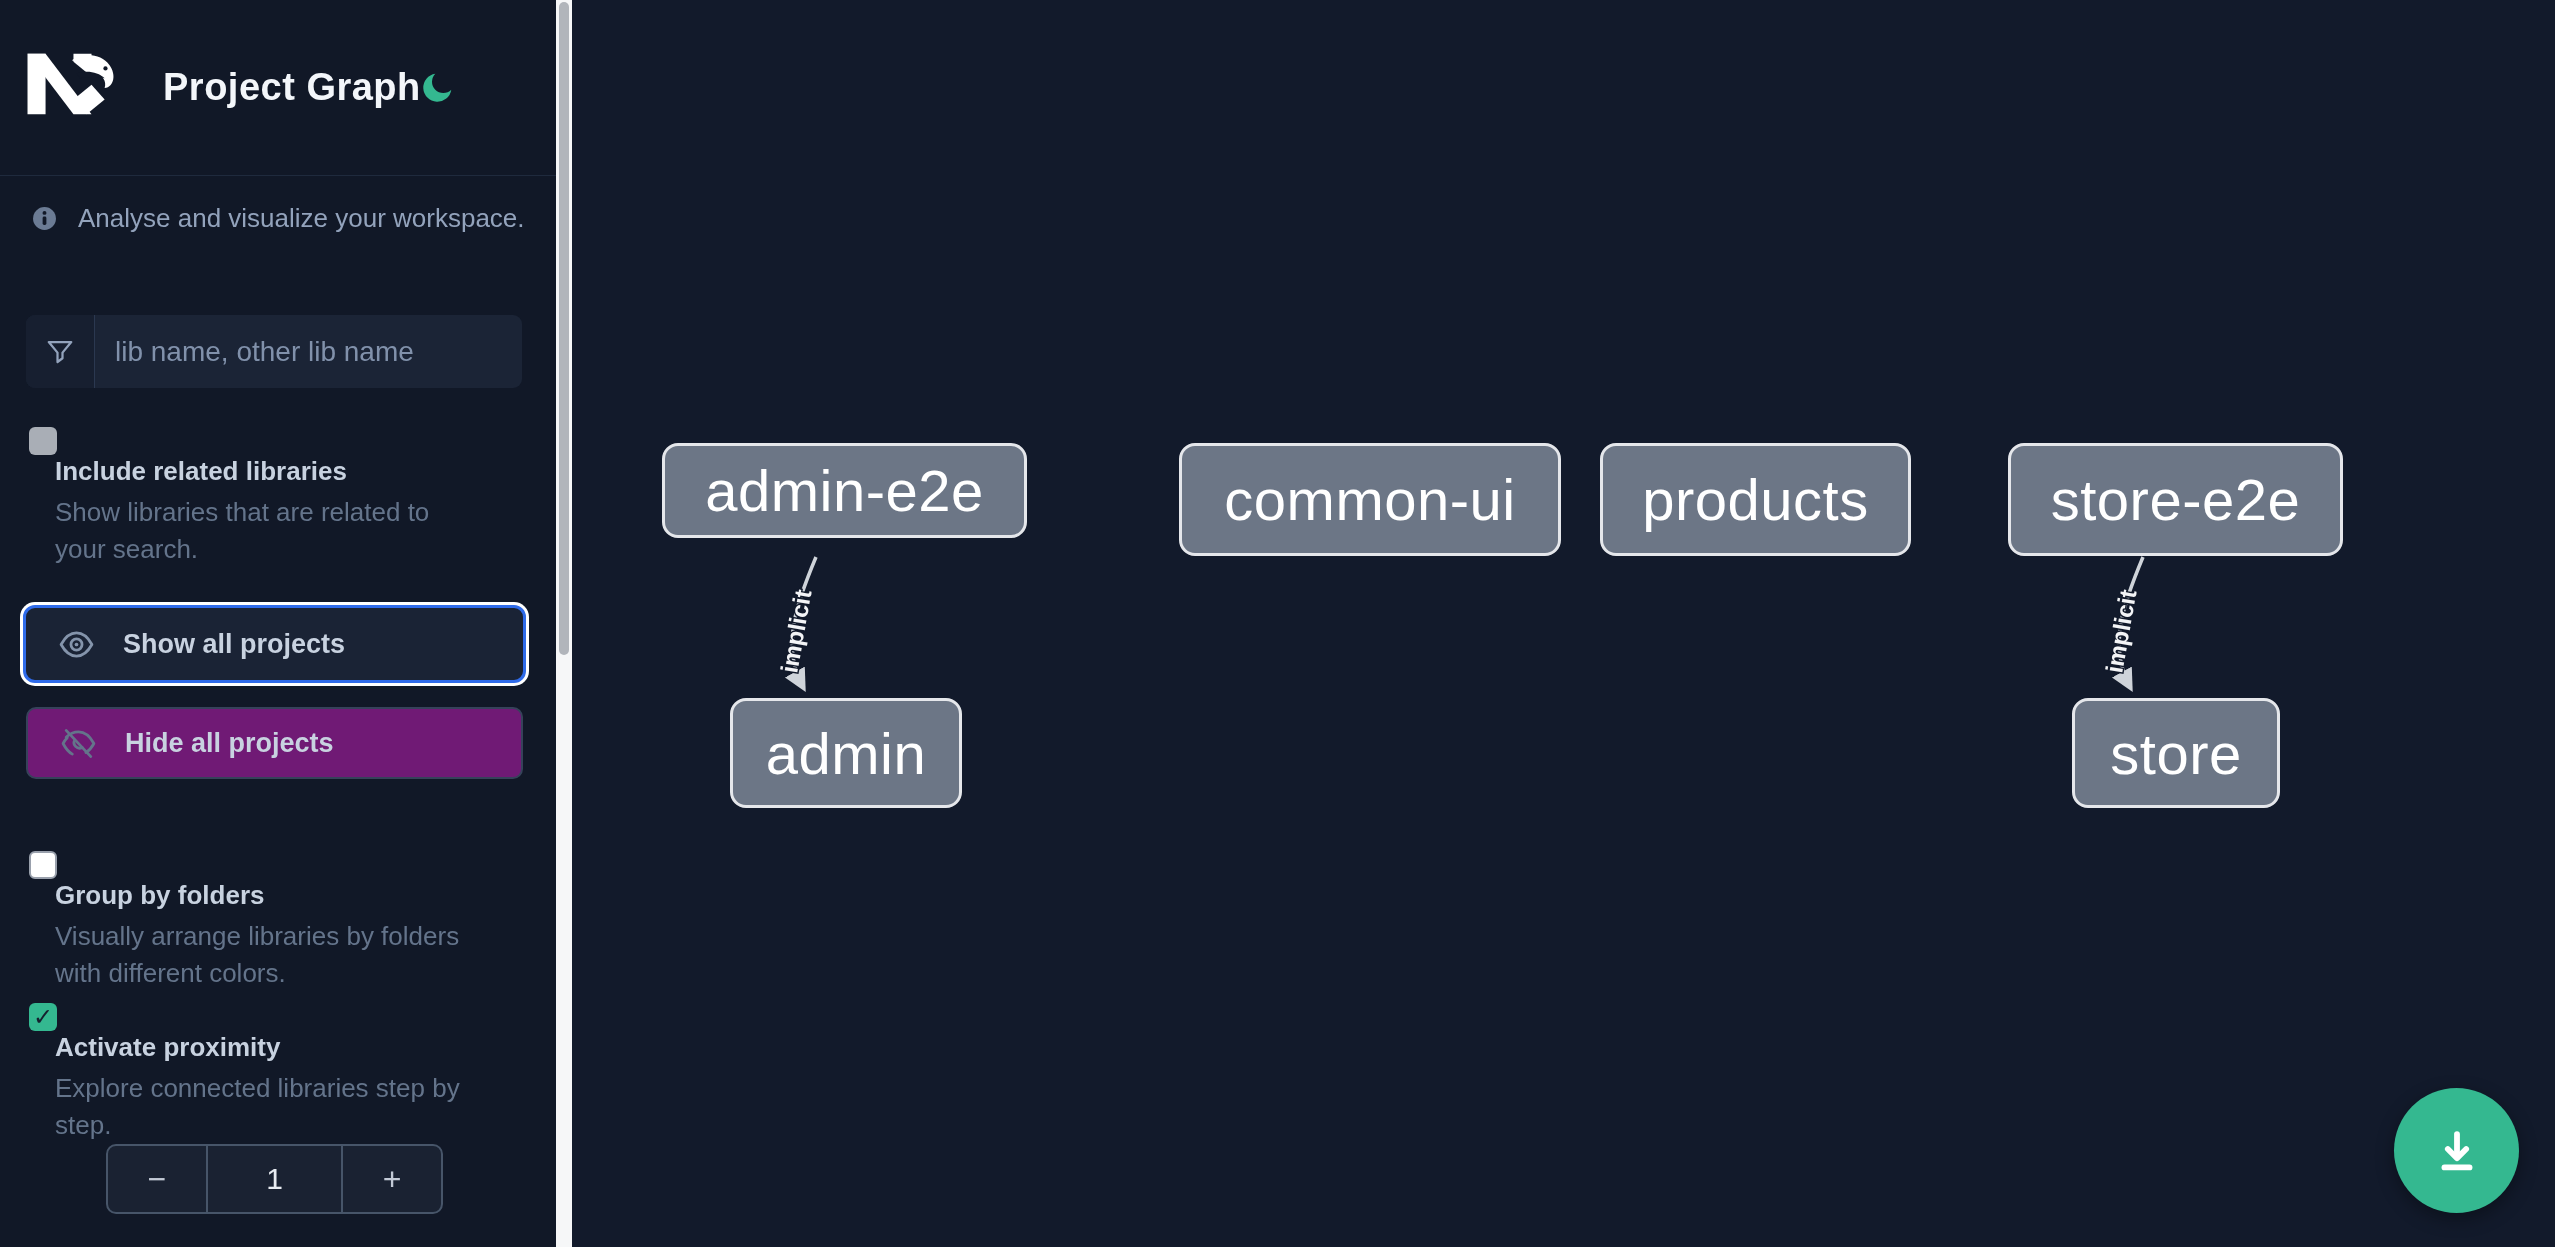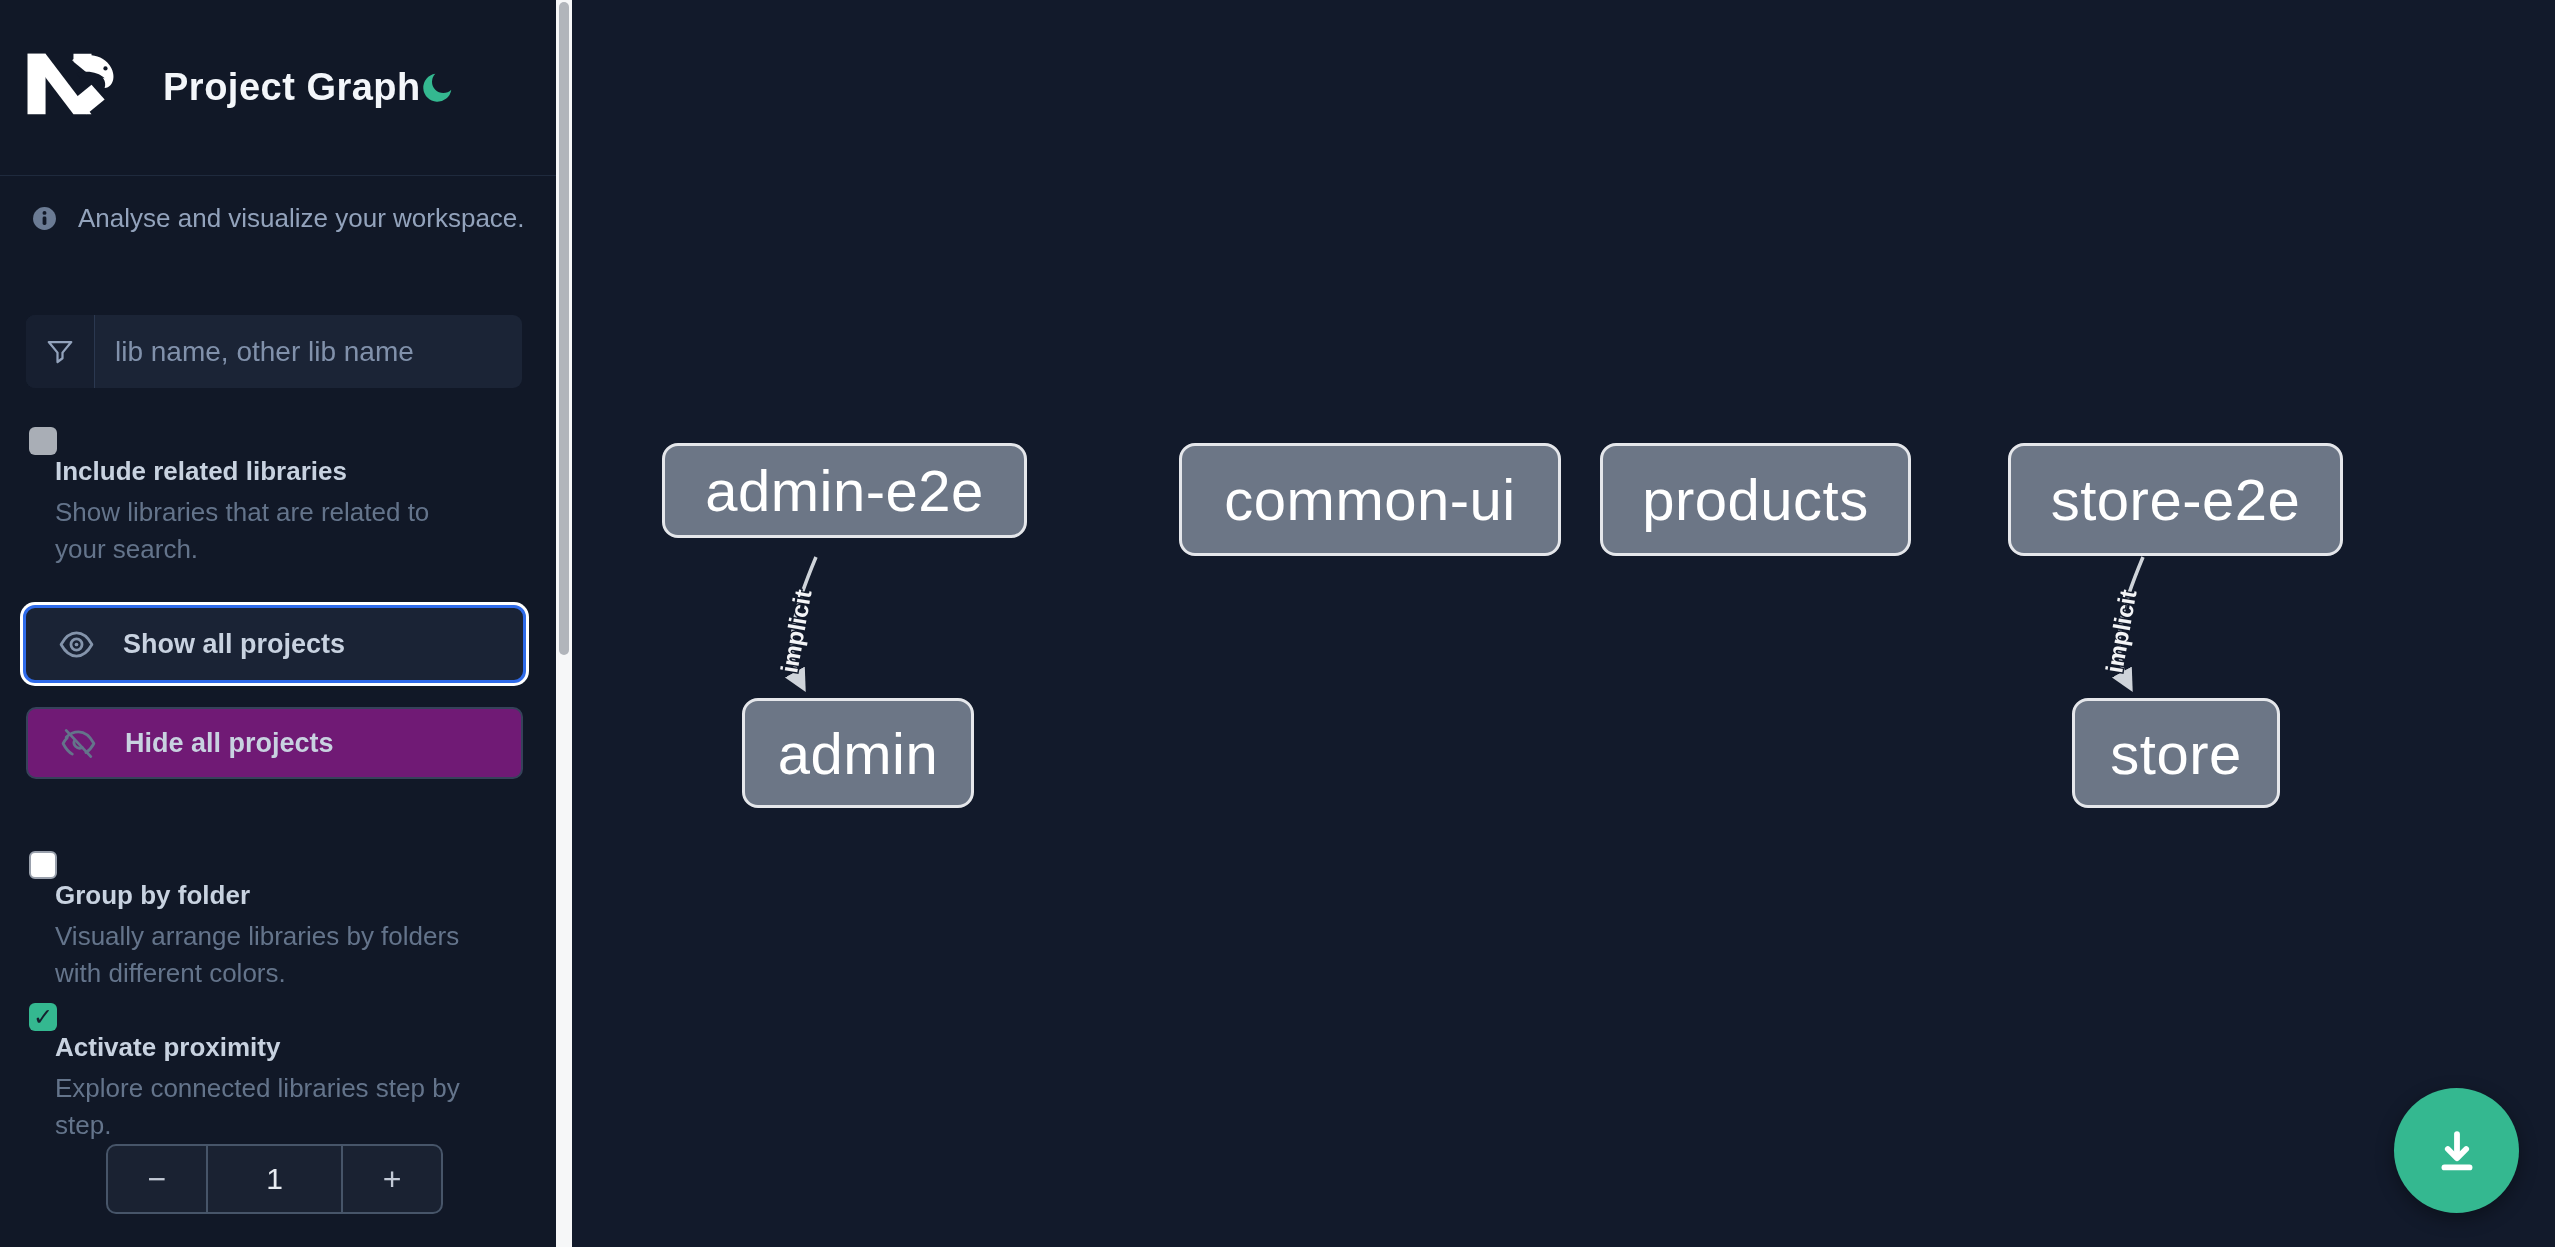--- a/index.html
+++ b/index.html
@@ -113,21 +113,21 @@
     position: absolute;
     background: #6c7686; border: 3px solid #e5e7eb; border-radius: 16px;
     display: flex; align-items: center; justify-content: center;
     color: #ffffff; font-size: 58px; font-weight: 400; cursor: pointer;
     letter-spacing: 0.5px;
   }
   .n-admin-e2e { left: 662px;  top: 443px; width: 365px; height: 95px; }
   .n-common-ui { left: 1179px; top: 443px; width: 382px; height: 113px; }
   .n-products  { left: 1600px; top: 443px; width: 311px; height: 113px; }
   .n-store-e2e { left: 2008px; top: 443px; width: 335px; height: 113px; }
-  .n-admin     { left: 730px;  top: 698px; width: 232px; height: 110px; margin-left: 12px; }
+  .n-admin     { left: 730px;  top: 698px; width: 232px; height: 110px; }
   .n-store     { left: 2072px; top: 698px; width: 208px; height: 110px; }
 
   .fab {
     position: absolute; left: 2394px; top: 1088px; width: 125px; height: 125px;
     border-radius: 50%; background: #34b890; border: none; cursor: pointer;
     display: flex; align-items: center; justify-content: center;
     box-shadow: 0 6px 18px rgba(0,0,0,0.35);
   }
 </style>
 </head>
@@ -194,21 +194,21 @@
       <path d="M8 18.9 C 6 17.8, 3.8 15.5, 2 12 C 2.8 10.5, 3.7 9.3, 4.7 8.3"></path>
       <path d="M9.5 9.8 A 3.6 3.6 0 0 0 14.4 14.6"></path>
       <line x1="4" y1="3.5" x2="20" y2="20.5"></line>
     </svg>
     <span>Hide all projects</span>
   </button>
 
   <div class="cb-row row-group">
     <span class="cb-box cb-white"></span>
     <div class="cb-texts">
-      <div class="cb-label">Group by folder</div>
+      <div class="cb-label">Group by folders</div>
       <div class="cb-desc">Visually arrange libraries by folders with different colors.</div>
     </div>
   </div>
 
   <div class="cb-row row-prox">
     <span class="cb-box cb-green">✓</span>
     <div class="cb-texts">
       <div class="cb-label">Activate proximity</div>
       <div class="cb-desc">Explore connected libraries step by step.</div>
     </div>

